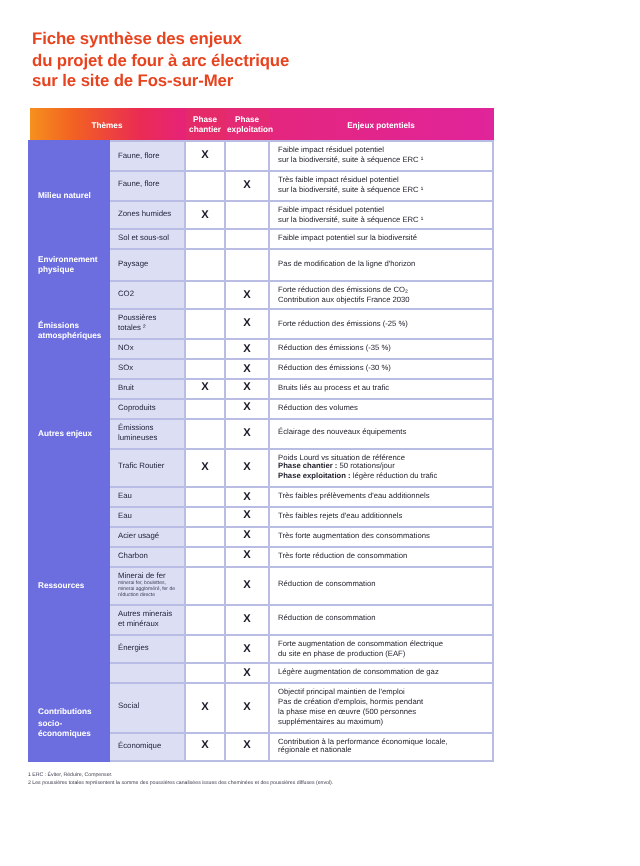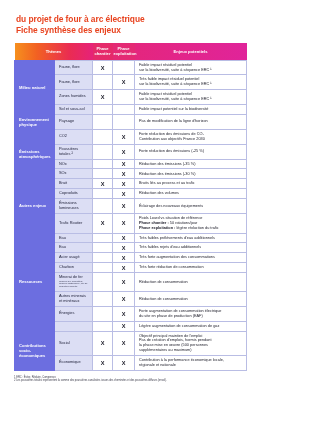--- a/index.html
+++ b/index.html
@@ -143,22 +143,23 @@
     color: #3b3b4a;
     white-space: nowrap;
   }
 </style>
 </head>
 <body>
 
 <div id="page">
 
   <div class="title-block">
+    <div class="title-line">Fiche synthèse des enjeux</div>
     <div class="title-line">du projet de four à arc électrique</div>
-    <div class="title-line">Fiche synthèse des enjeux</div>
+    <div class="title-line">sur le site de Fos-sur-Mer</div>
   </div>
 
   <div class="table-wrap">
     <table class="enjeux">
       <colgroup>
         <col class="c-theme">
           <col class="c-sub">
           <col class="c-chant">
           <col class="c-expl">
           <col class="c-enjeux">

